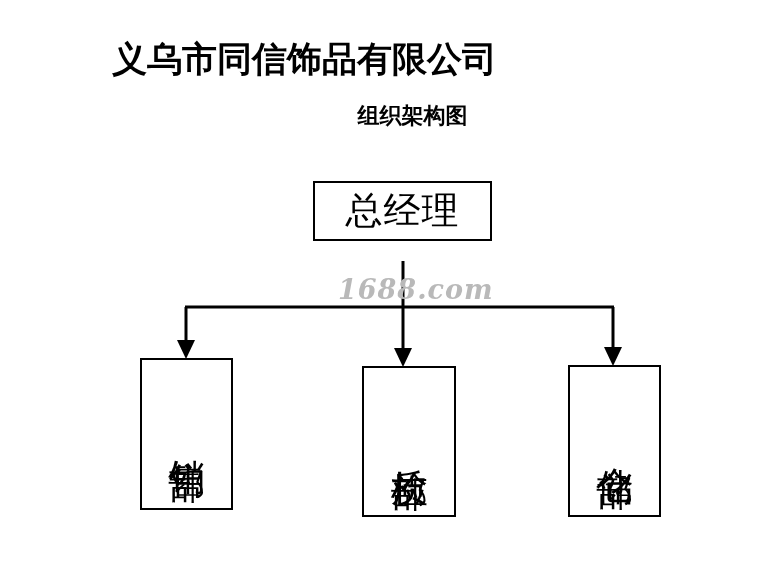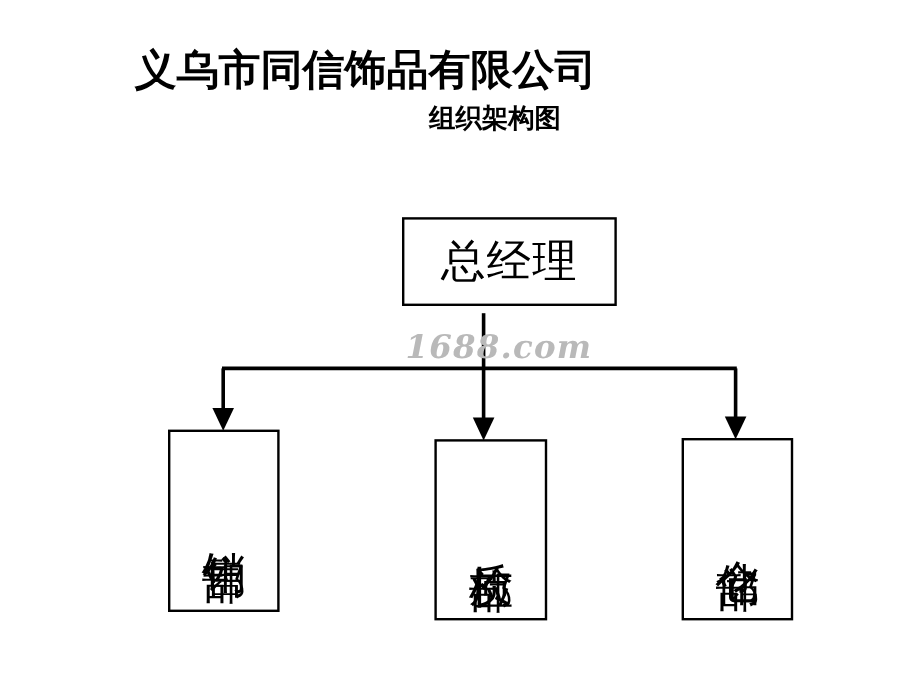--- a/index.html
+++ b/index.html
@@ -30,21 +30,21 @@
     font-size: 35px;
     font-weight: bold;
     color: #000000;
     letter-spacing: 0px;
     line-height: 46px;
     white-space: nowrap;
   }
   .subtitle {
     position: absolute;
     left: 0;
-    top: 84px;
+    top: 100px;
     width: 769px;
     text-align: center;
     padding-left: 56px;
     box-sizing: border-box;
     font-family: "DejaVu Serif", "Liberation Serif", serif;
     font-size: 22px;
     font-weight: bold;
     color: #000000;
     line-height: 30px;
     white-space: nowrap;
@@ -74,21 +74,21 @@
     font-size: 37px;
     font-weight: normal;
     color: #000000;
     line-height: 1.28;
     writing-mode: vertical-rl;
     text-orientation: upright;
     white-space: nowrap;
     letter-spacing: 2px;
   }
 
-  #node-gm      { left: 313px; top: 181px;  width: 179px; height: 74px; margin-left: 22px; }
+  #node-gm      { left: 313px; top: 181px;  width: 179px; height: 60px; }
   #node-sales   { left: 140px; top: 358px;  width: 93px;  height: 152px; }
   #node-qc      { left: 362px; top: 366px;  width: 94px;  height: 151px; }
   #node-store   { left: 568px; top: 365px;  width: 93px;  height: 152px; }
 
   
   .conn-svg {
     position: absolute;
     left: 0;
     top: 0;
     width: 769px;

